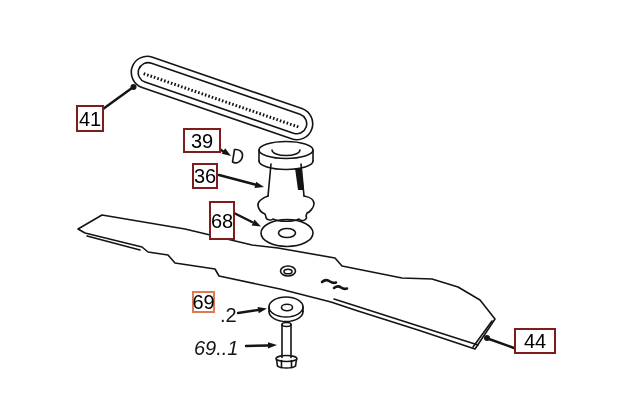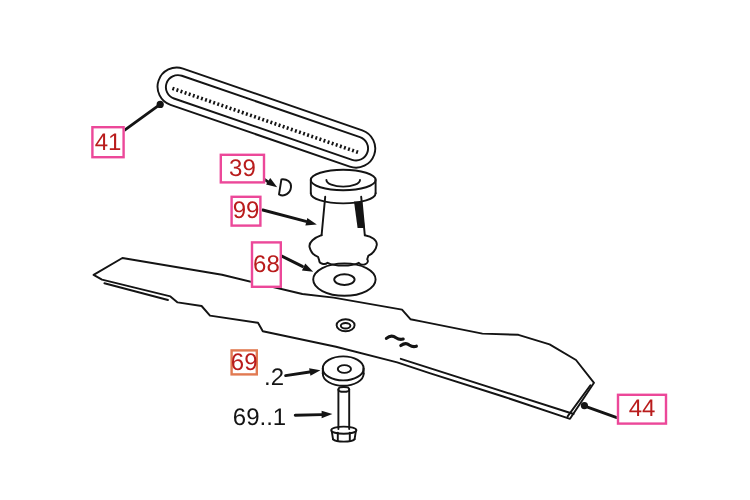--- a/index.html
+++ b/index.html
@@ -3,21 +3,21 @@
 <meta charset="utf-8">
 <style>
   html,body{margin:0;padding:0;background:#fff;}
   .stage{
     position:relative;width:625px;height:417px;background:#ffffff;overflow:hidden;
     font-family:"Liberation Sans",sans-serif;
   }
   .stage svg{position:absolute;left:0;top:0;}
   .callout{
     position:absolute;display:flex;align-items:center;justify-content:center;
-    background:#ffffff;border:2px solid #ec4899;color:#b91c1c;
+    background:#ffffff;border:2px solid #7f1d1d;color:#000000;
     font:400 20px/1 "Liberation Sans",sans-serif;box-sizing:border-box;
     cursor:pointer;
   }
   .callout.orange{border-color:#e17a52;}
   .plain-label{
     position:absolute;color:#141414;font:400 20px/1 "Liberation Sans",sans-serif;
     white-space:nowrap;
   }
 </style>
 </head>
@@ -116,24 +116,24 @@
           <circle cx="487" cy="338" r="3" fill="#141414" stroke="none"></circle>
         </g>
       </g>
     </g>
   </svg>
 
   <div class="callout" style="left:76px;top:105px;width:28px;height:27px;">41</div>
 
   <div class="callout" style="left:183px;top:128px;width:38px;height:25px;">39</div>
 
-  <div class="callout" style="left:192px;top:163px;width:26px;height:26px;">99</div>
+  <div class="callout" style="left:192px;top:163px;width:26px;height:26px;">36</div>
 
   <div class="callout" style="left:209px;top:201px;width:26px;height:39px;">68</div>
 
   <div class="callout orange" style="left:192px;top:291px;width:23px;height:22px;">69</div>
   <span class="plain-label" style="left:220px;top:305px;">.2</span>
 
-  <span class="plain-label" style="left:194px;top:338px;">69..1</span>
+  <span class="plain-label" style="left:194px;top:338px;font-style:italic;">69..1</span>
 
   <div class="callout" style="left:514px;top:328px;width:42px;height:26px;">44</div>
 
 </div>
 
 </body></html>

